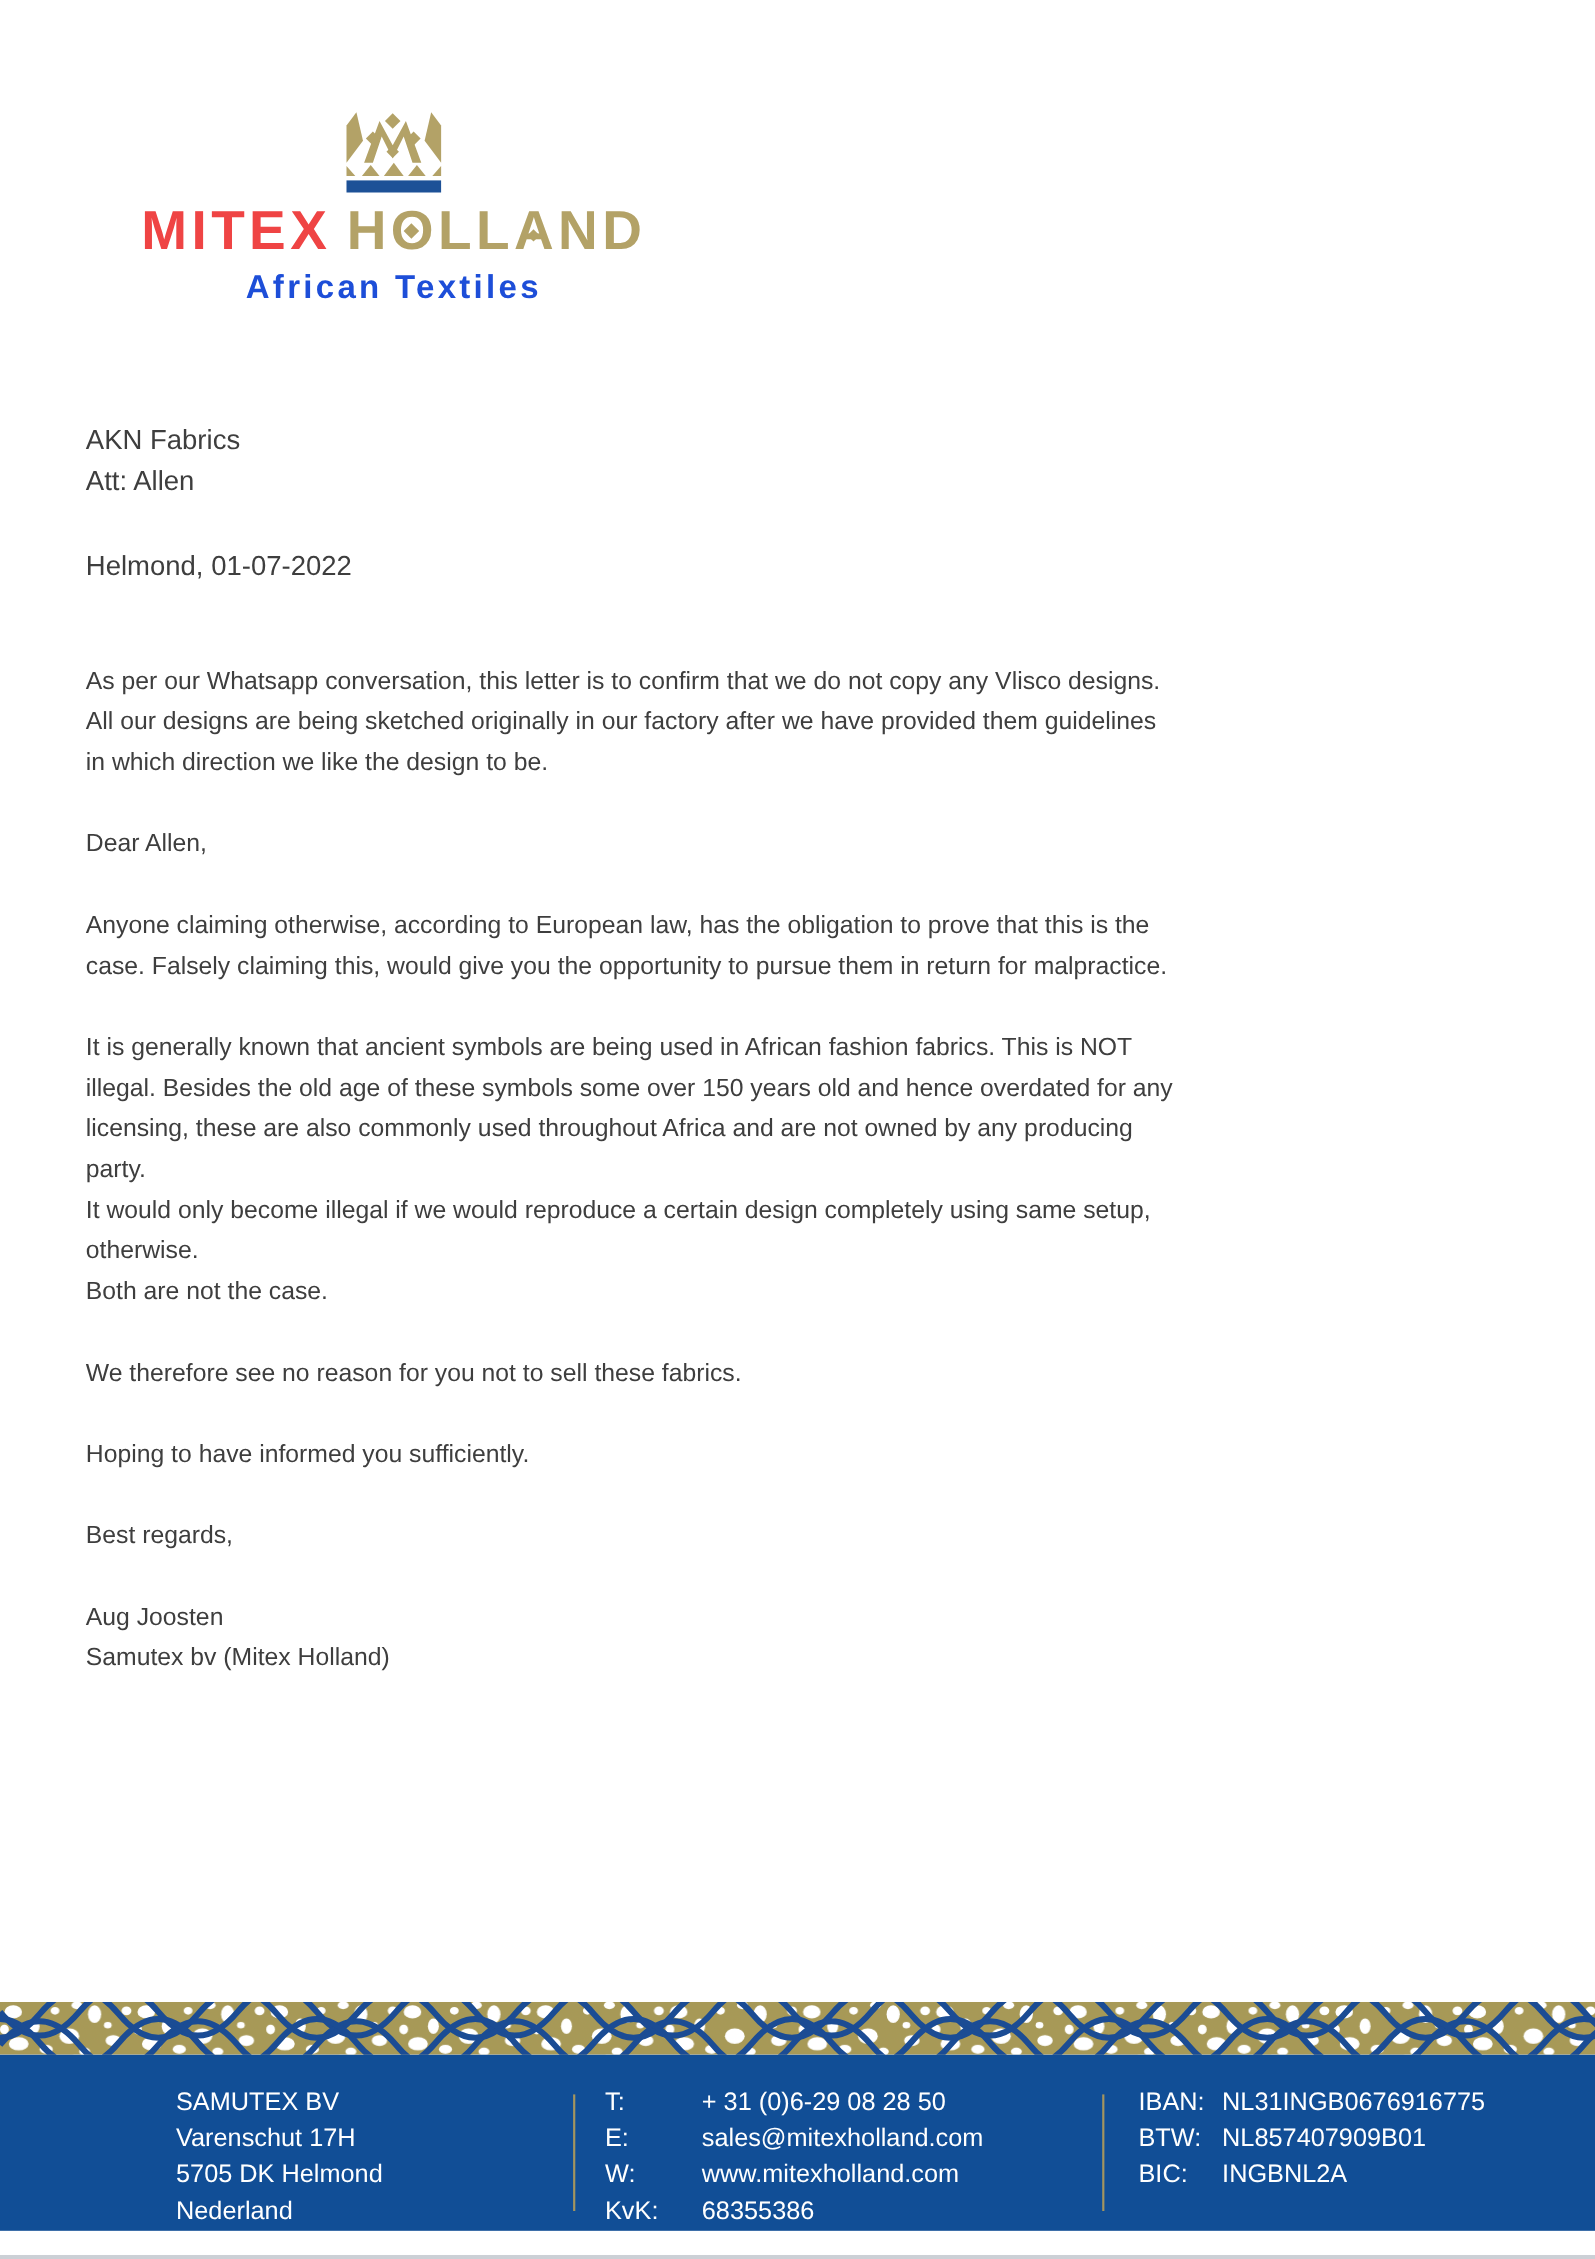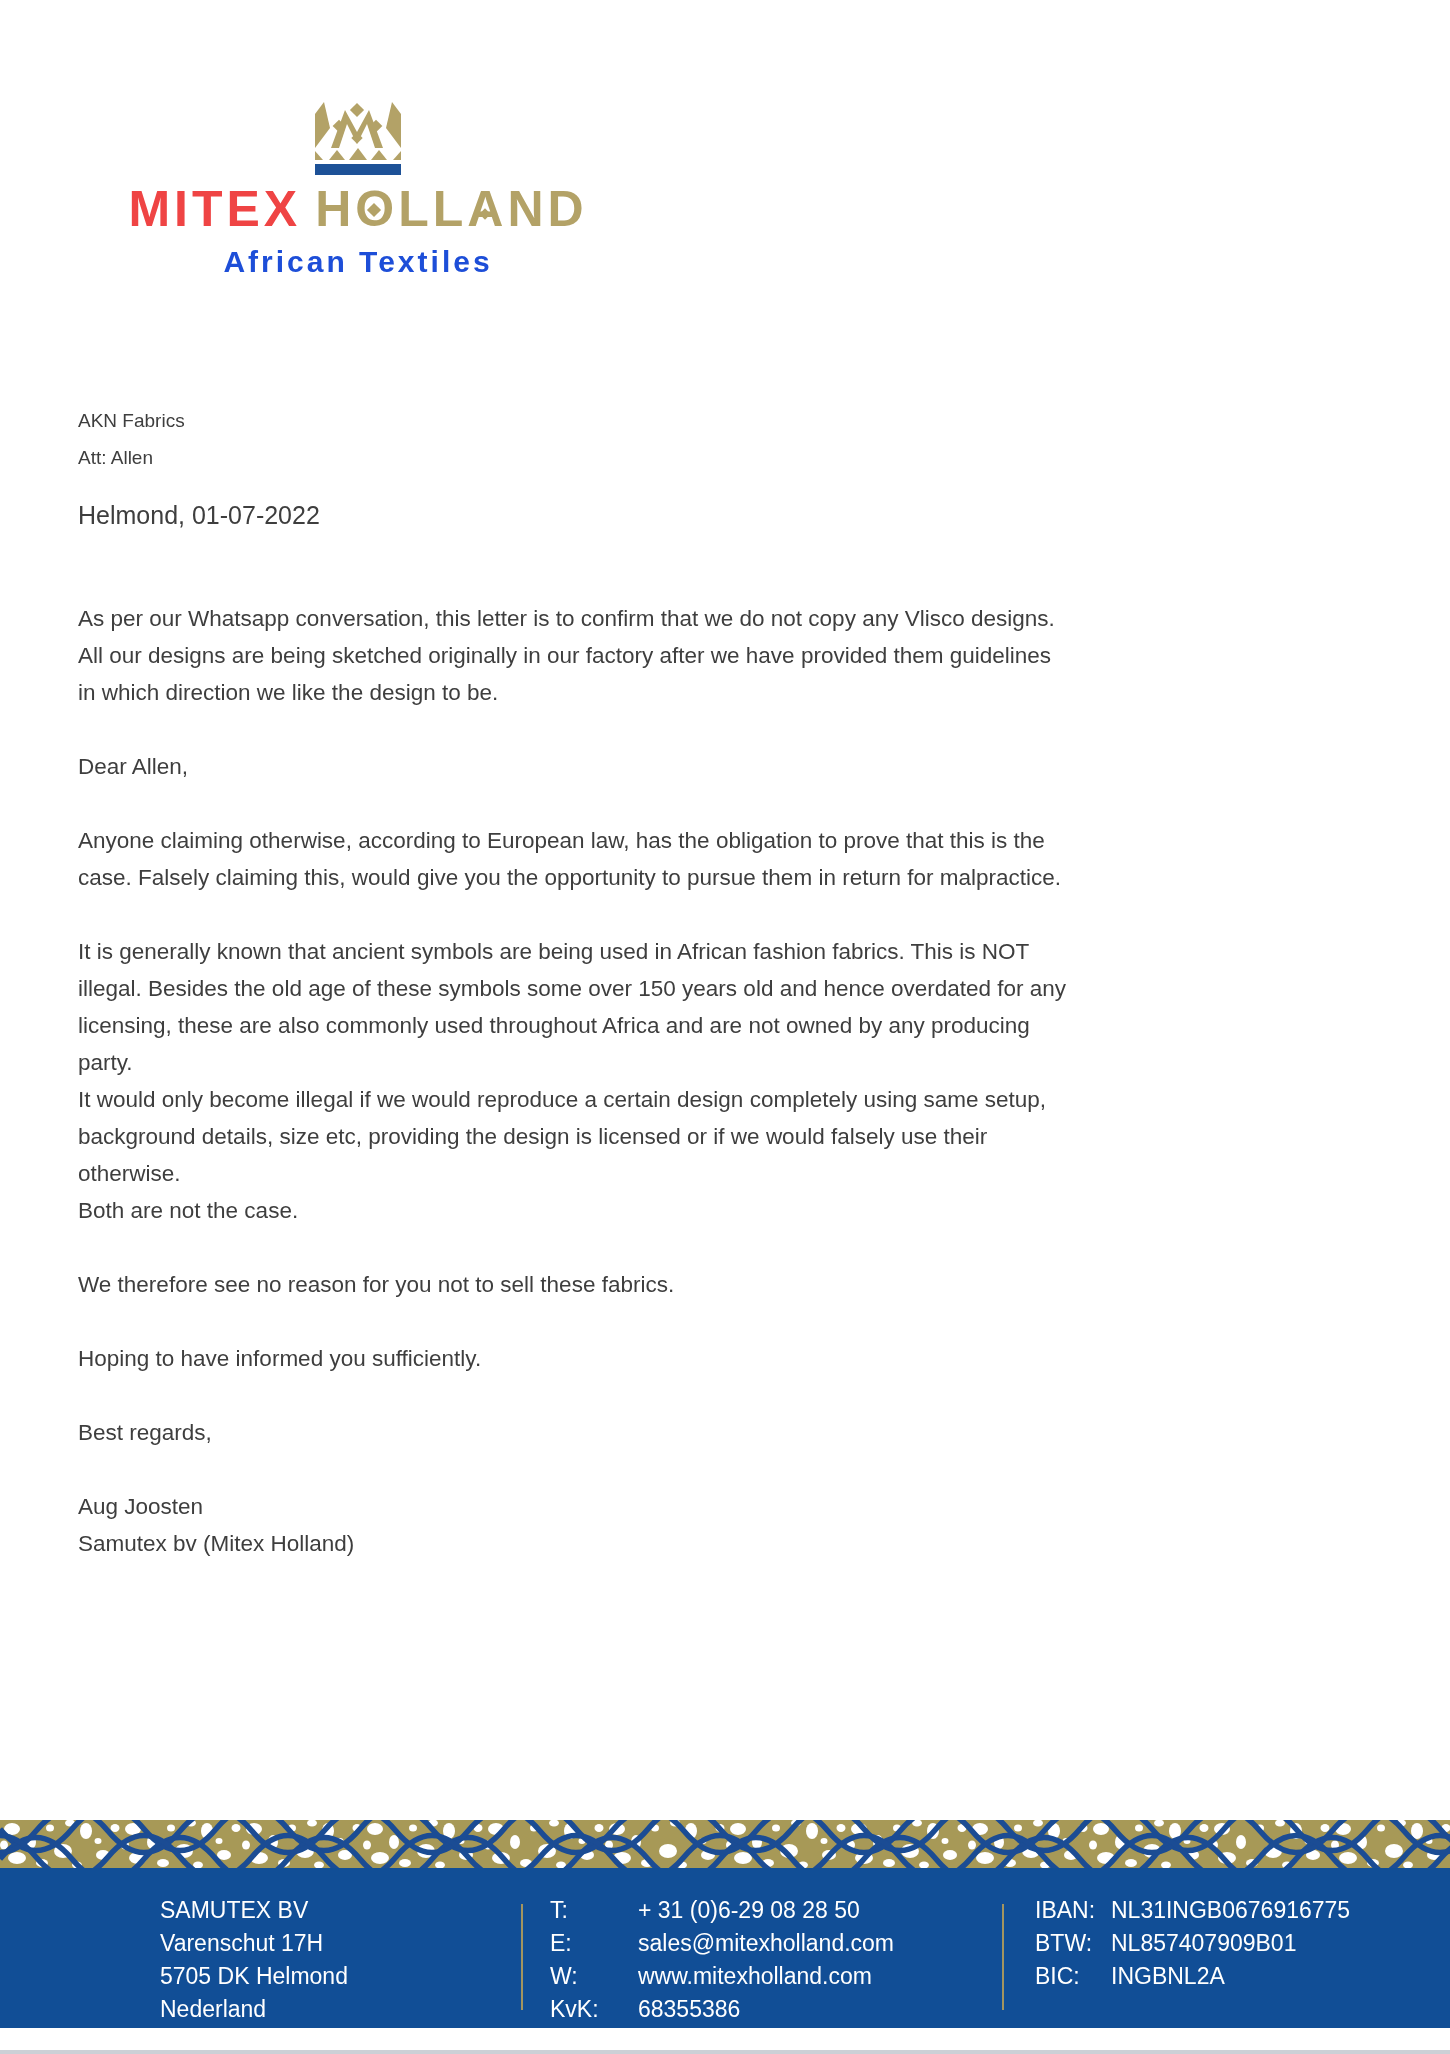--- a/index.html
+++ b/index.html
@@ -19,21 +19,21 @@
   .crown{display:block;margin:0 auto 6px auto;}
   .brand{white-space:nowrap;font-weight:bold;font-size:50px;letter-spacing:4px;line-height:1.1;}
   .brand .mitex{color:#ef4444;margin-right:14px;}
   .brand .holland{color:#b3a267;position:relative;display:inline-block;}
   .dia{position:absolute;background:#b3a267;transform:rotate(45deg);}
   .dia-o{left:54px;top:23px;width:10px;height:10px;}
   .dia-a{left:166px;top:28px;width:8px;height:8px;}
   .tagline{margin-top:8px;font-size:30px;font-weight:bold;letter-spacing:3px;color:#1d4ed8;}
 
   
-  .recipient{position:absolute;left:78px;top:382px;font-size:19px;line-height:38px;margin-top:20px;}
+  .recipient{position:absolute;left:78px;top:382px;font-size:25px;line-height:38px;}
   .dateline{position:absolute;left:78px;top:496px;font-size:25px;line-height:38px;}
   .letter-body{position:absolute;left:78px;top:600px;right:60px;font-size:22.5px;}
   .paragraph{margin:0 0 37px 0;}
   .line{line-height:37px;white-space:nowrap;}
 
   
   .band{position:absolute;left:0;top:1820px;width:1450px;height:48px;display:block;}
   .footer-bar{position:absolute;left:0;top:1868px;width:1450px;height:160px;background:#114e96;color:#ffffff;font-size:23px;}
   .page-edge{position:absolute;left:0;top:2050px;width:1450px;height:4px;background:#ccd0d6;}
   .fcol{position:absolute;top:26px;}
@@ -95,21 +95,20 @@
       <div class="paragraph">
         <div class="line">Anyone claiming otherwise, according to European law, has the obligation to prove that this is the</div>
         <div class="line">case. Falsely claiming this, would give you the opportunity to pursue them in return for malpractice.</div>
       </div>
       <div class="paragraph">
         <div class="line">It is generally known that ancient symbols are being used in African fashion fabrics. This is NOT</div>
         <div class="line">illegal. Besides the old age of these symbols some over 150 years old and hence overdated for any</div>
         <div class="line">licensing, these are also commonly used throughout Africa and are not owned by any producing</div>
         <div class="line">party.</div>
         <div class="line">It would only become illegal if we would reproduce a certain design completely using same setup,</div>
-        <div class="line">background details, size etc, providing the design is licensed or if we would falsely use their</div>
         <div class="line">otherwise.</div>
         <div class="line">Both are not the case.</div>
       </div>
       <div class="paragraph">
         <div class="line">We therefore see no reason for you not to sell these fabrics.</div>
       </div>
       <div class="paragraph">
         <div class="line">Hoping to have informed you sufficiently.</div>
       </div>
       <div class="paragraph">

